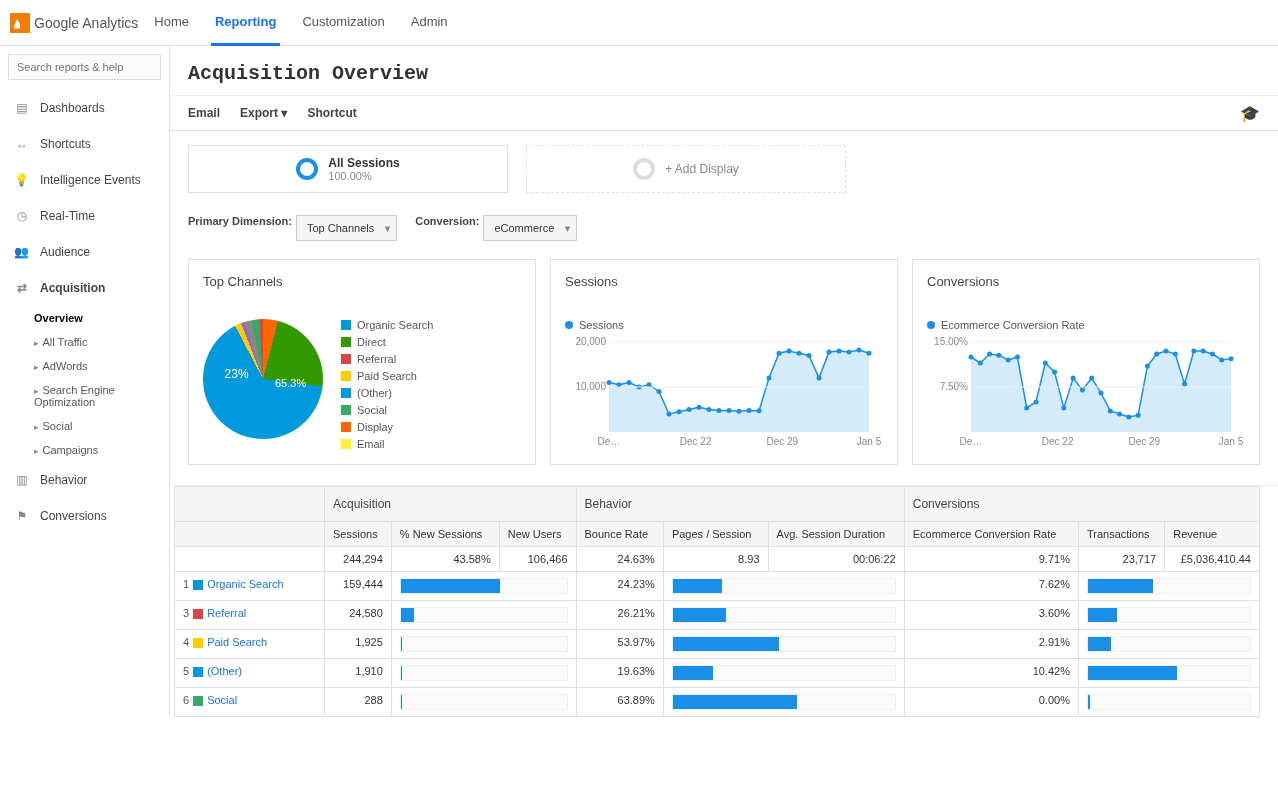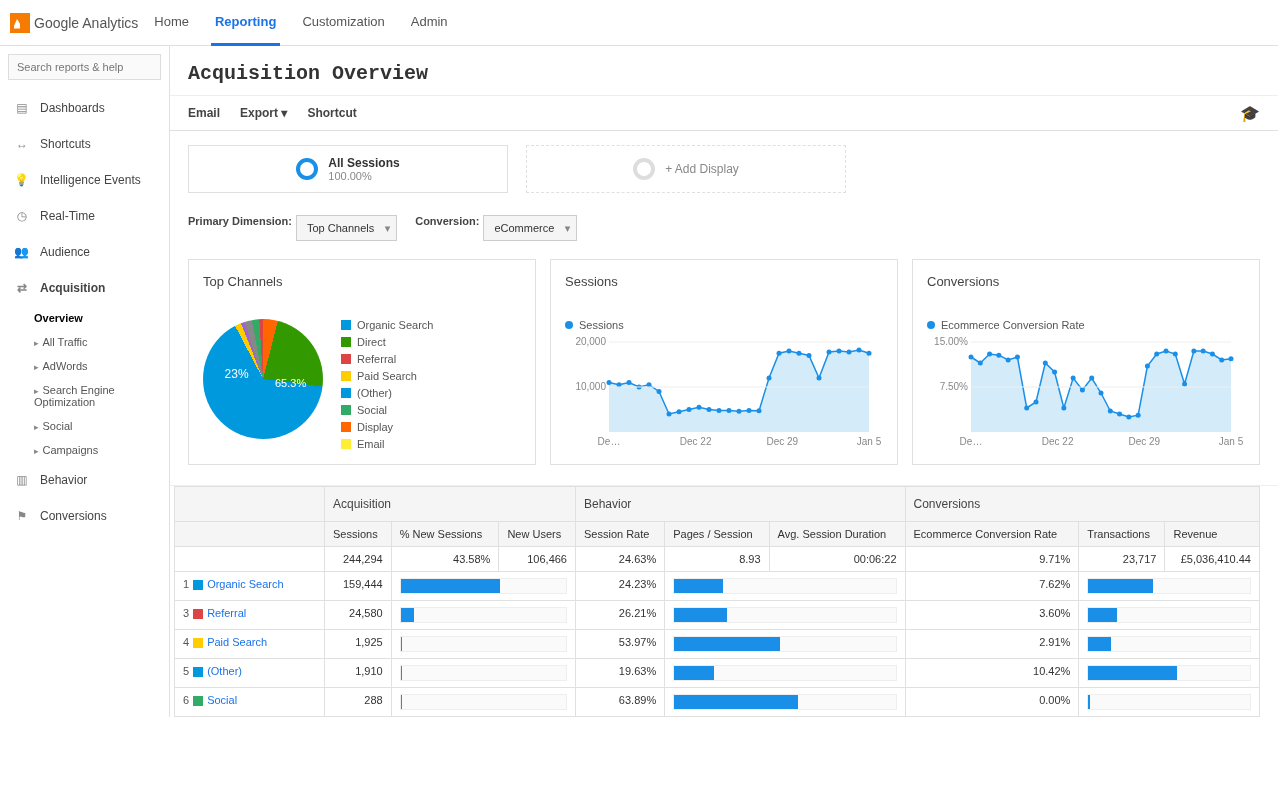--- a/index.html
+++ b/index.html
@@ -312,21 +312,21 @@
               <th class="group" style="width:150px"></th>
               <th class="group" colspan="3">Acquisition</th>
               <th class="group" colspan="3">Behavior</th>
               <th class="group" colspan="3">Conversions</th>
             </tr>
           <tr id="col-row">
               <th></th>
               <th>Sessions</th>
               <th>% New Sessions</th>
               <th>New Users</th>
-              <th>Session Rate</th>
+              <th>Bounce Rate</th>
               <th>Pages / Session</th>
               <th>Avg. Session Duration</th>
               <th>Ecommerce Conversion Rate</th>
               <th>Transactions</th>
               <th>Revenue</th>
             </tr>
         </thead>
         <tbody id="tbody">
             <tr>
               <td></td>

